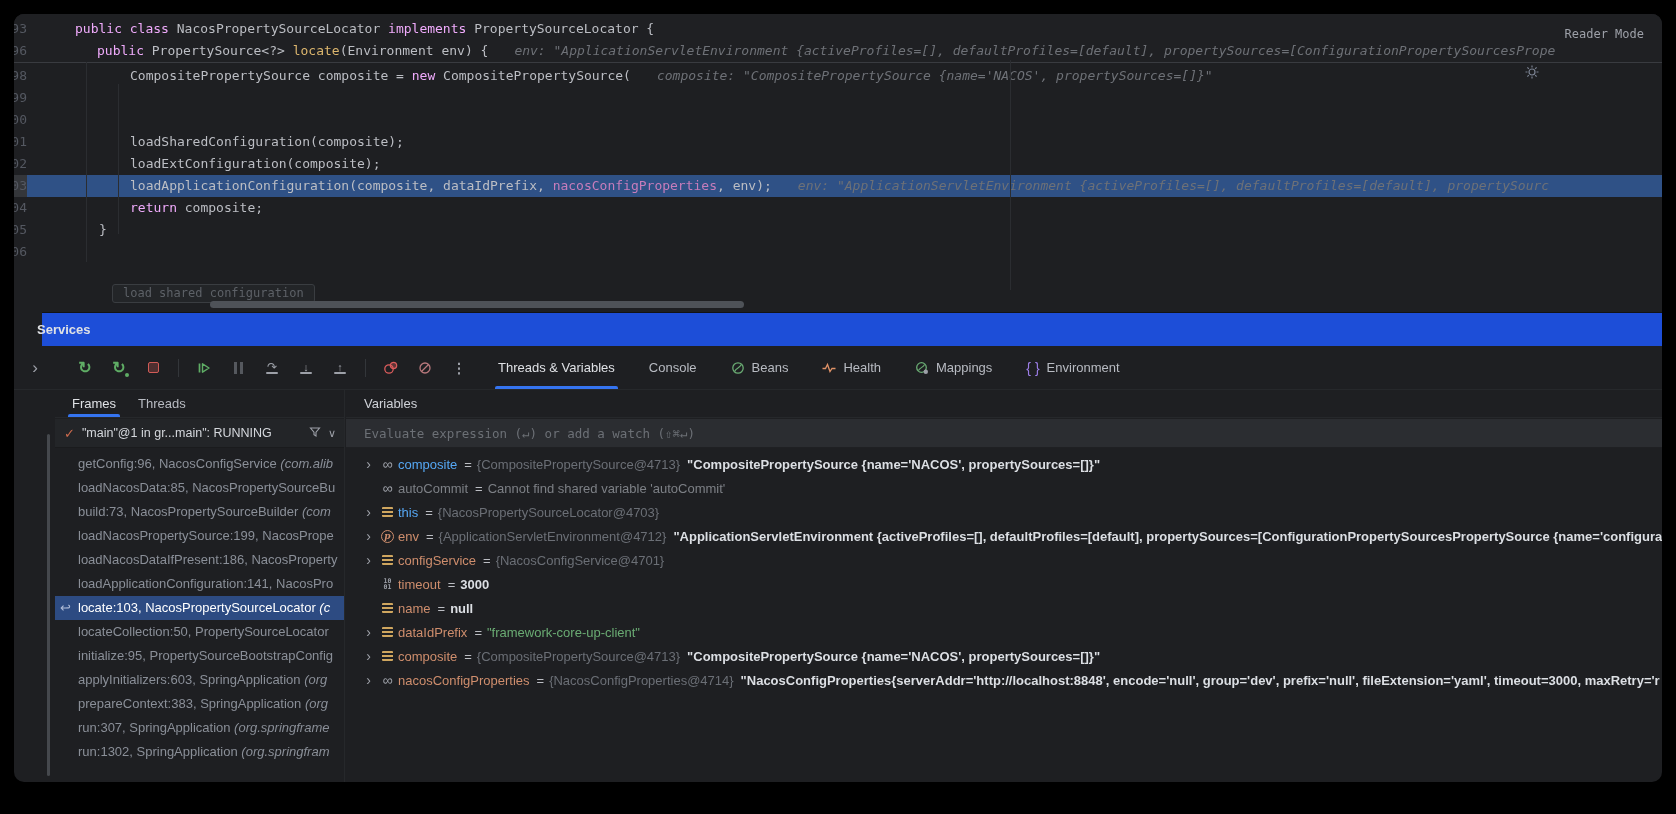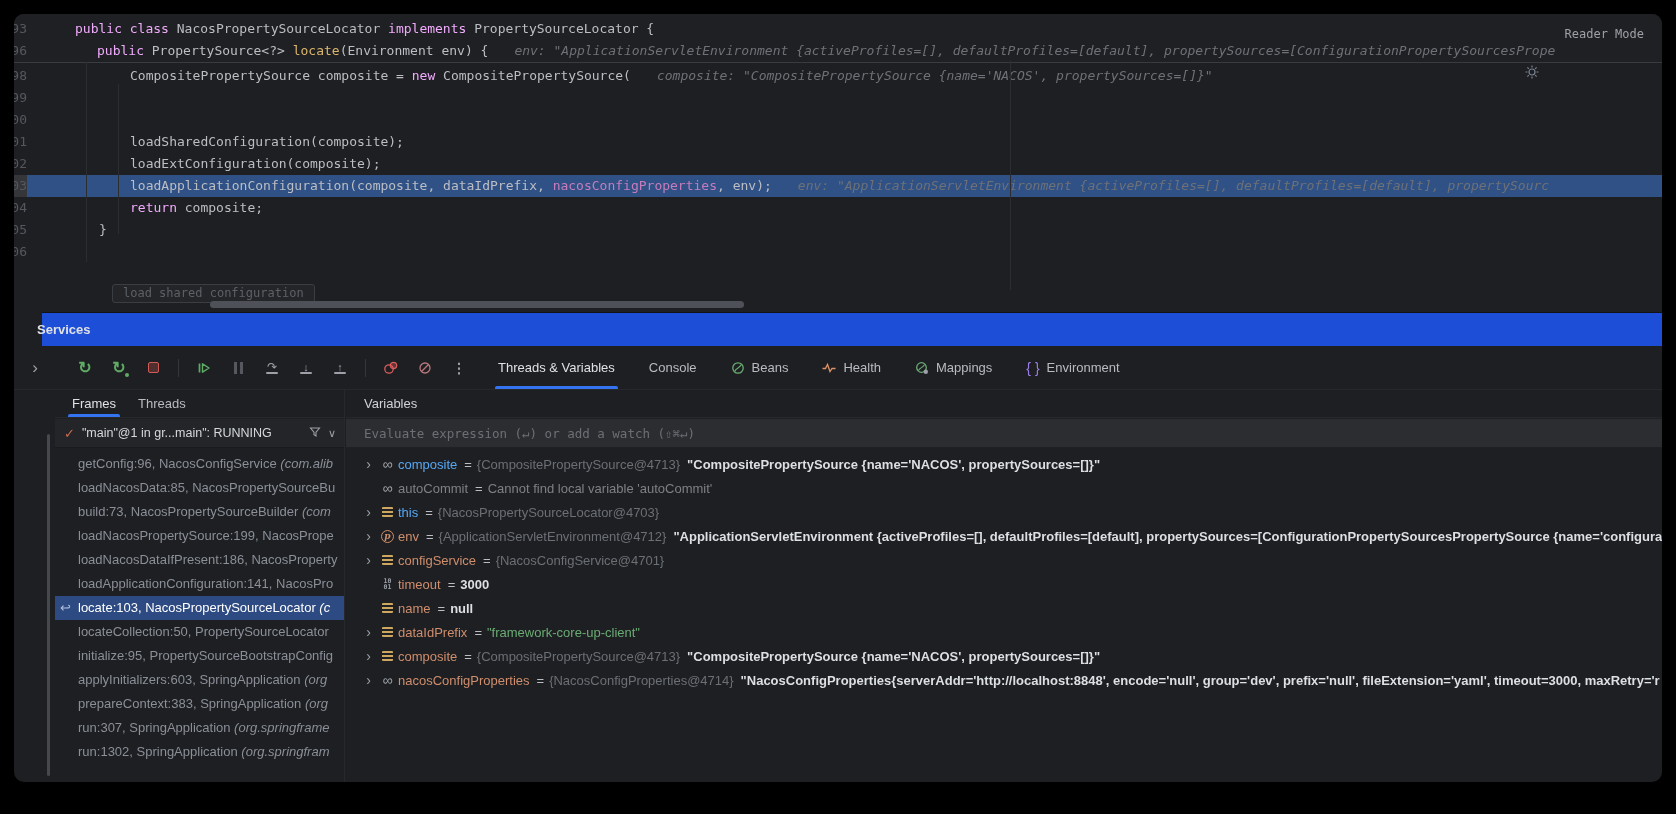--- a/index.html
+++ b/index.html
@@ -283,21 +283,21 @@
             <span class="vref">{CompositePropertySource@4713}</span>
             <span class="vval white">"CompositePropertySource {name='NACOS', propertySources=[]}"</span>
           </div>
           <div class="vrow">
             <span class="vchev"></span>
             <span class="vicon">
               <span class="i-watch">∞</span>
             </span>
             <span class="vname nc-gray">autoCommit</span>
             <span class="veq">=</span>
-            <span class="vval gray">Cannot find local variable 'autoCommit'</span>
+            <span class="vval gray">Cannot find shared variable 'autoCommit'</span>
           </div>
           <div class="vrow">
             <span class="vchev">›</span>
             <span class="vicon">
               <span class="i-field"></span>
             </span>
             <span class="vname nc-blue">this</span>
             <span class="veq">=</span>
             <span class="vref">{NacosPropertySourceLocator@4703}</span>
           </div>

